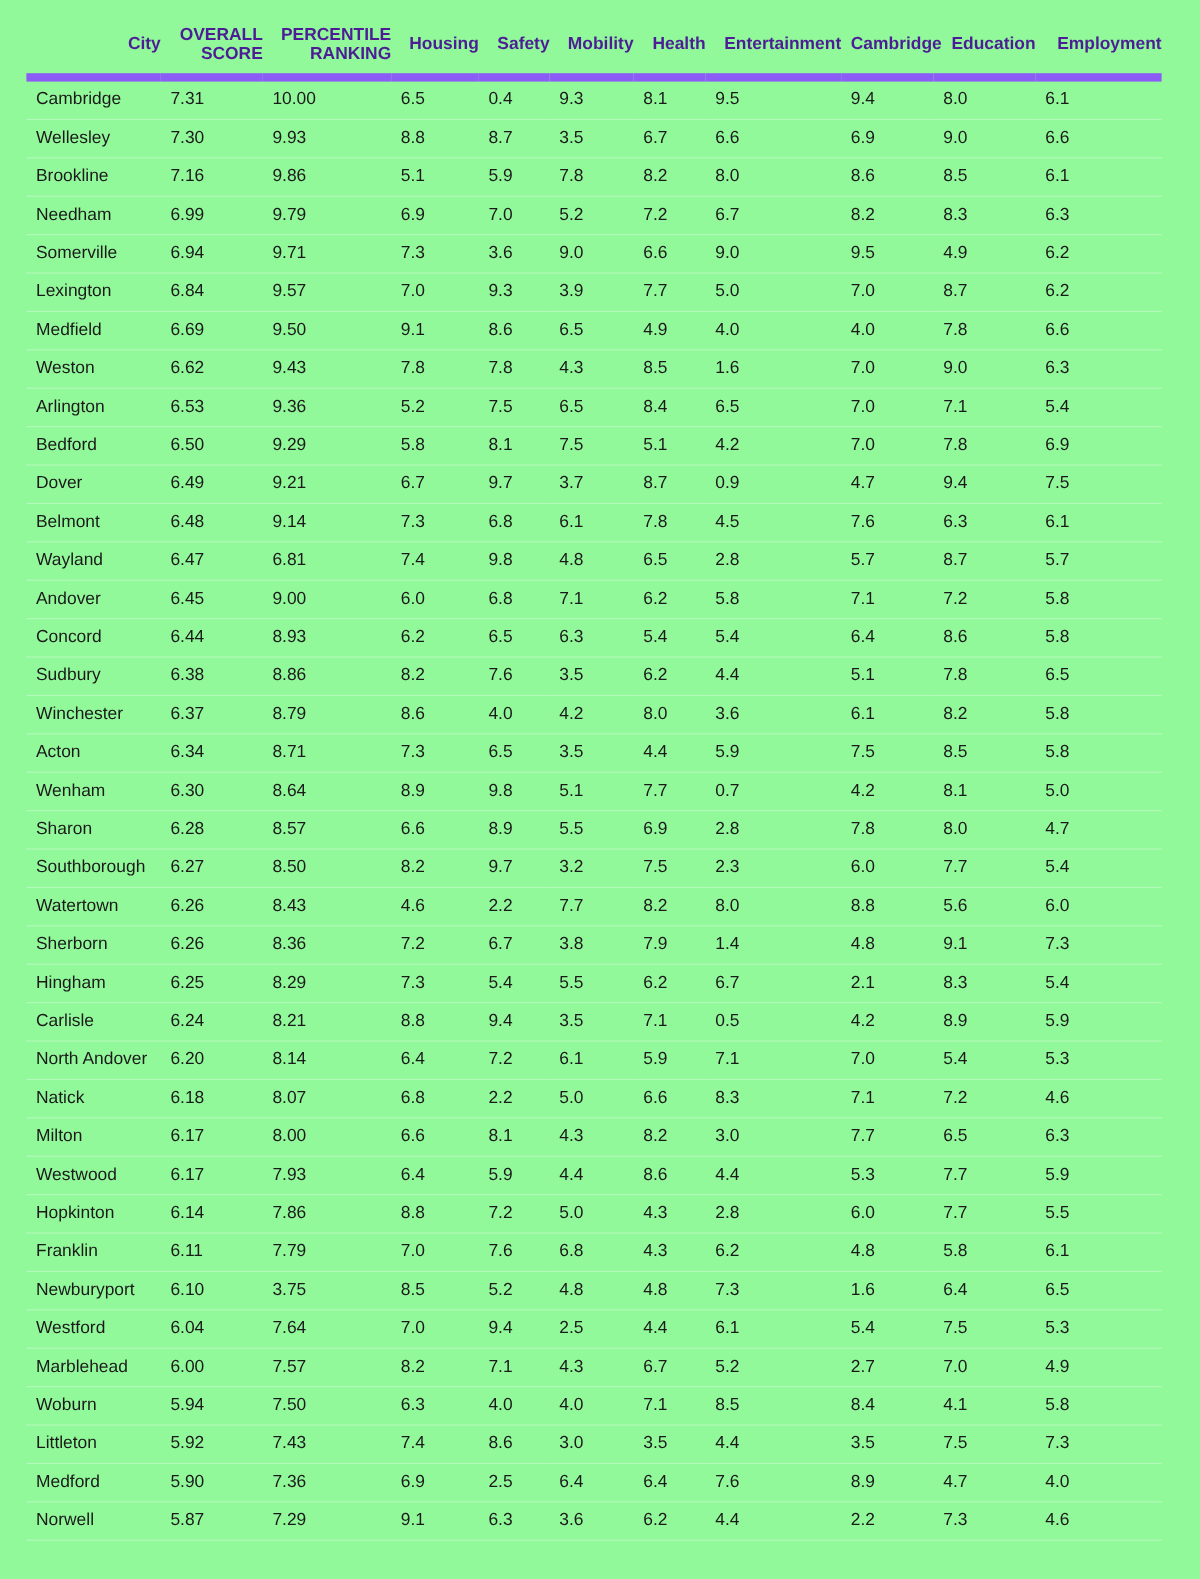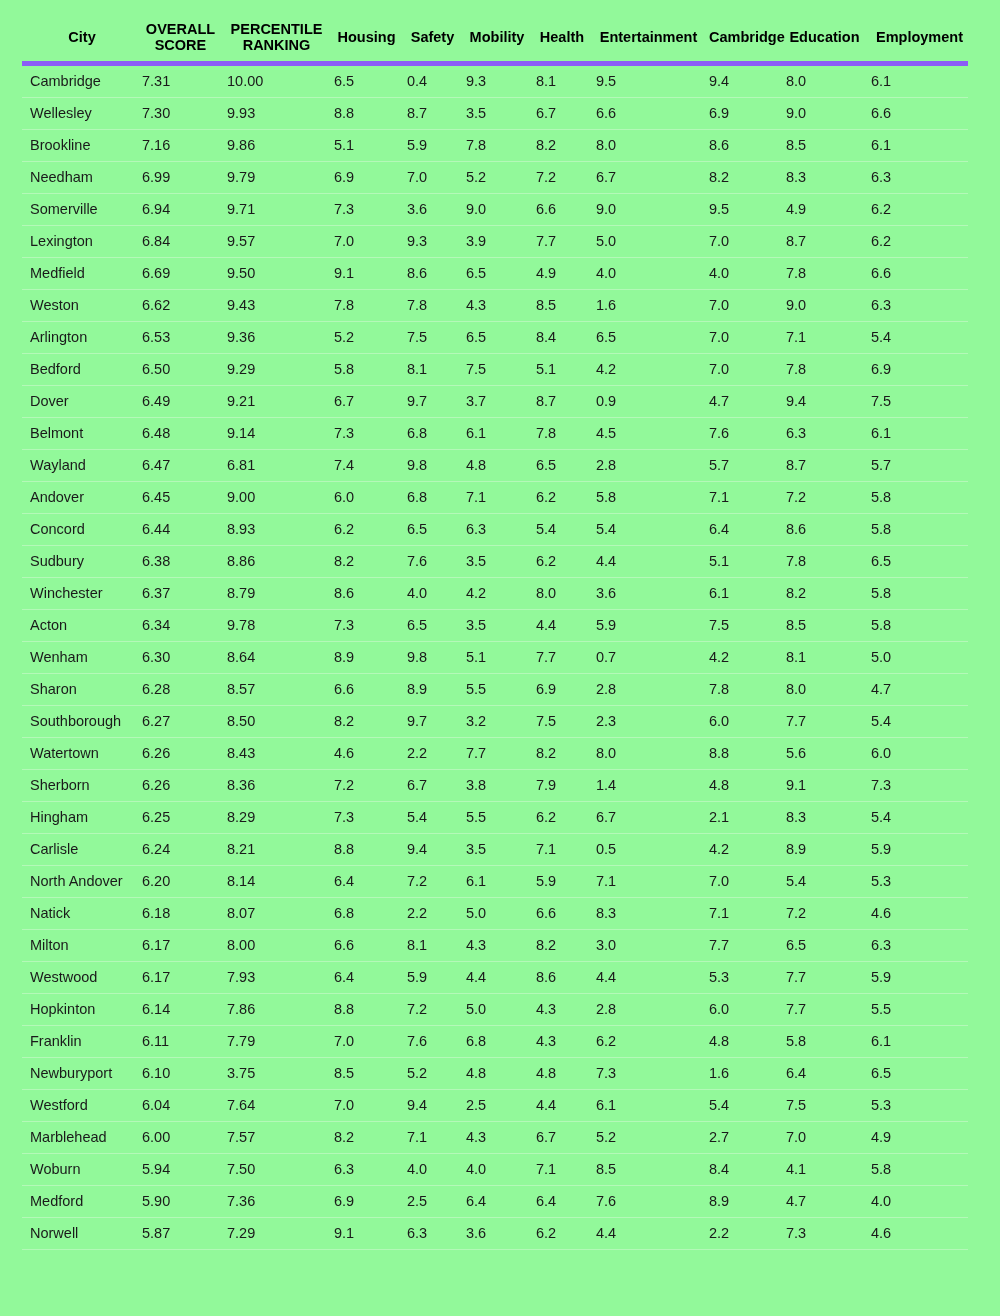--- a/index.html
+++ b/index.html
@@ -20,29 +20,29 @@
       left: 22px;
       top: 17px;
       width: 946px;
     }
     table {
       border-collapse: collapse;
       width: 946px;
       table-layout: fixed;
     }
     th {
-      text-align: center;
+      text-align: right;
       font-weight: bold;
       font-size: 14.5px;
       line-height: 16px;
       padding: 4px 0 8px 8px;
       vertical-align: middle;
       height: 28px;
-      border-bottom: 5px solid #8b5cf6;
-      color: #000000;
+      border-bottom: 7px solid #8b5cf6;
+      color: #4c1d95;
     }
     td {
       height: 31px;
       padding: 0 0 0 8px;
       border-bottom: 1px solid #b4f9b8;
       vertical-align: middle;
       white-space: nowrap;
       color: #1a1a1a;
     }
     tr.row td { line-height: 31px; }
@@ -298,21 +298,21 @@
           <td>4.2</td>
           <td>8.0</td>
           <td>3.6</td>
           <td>6.1</td>
           <td>8.2</td>
           <td>5.8</td>
         </tr>
         <tr class="row">
           <td>Acton</td>
           <td>6.34</td>
-          <td>9.78</td>
+          <td>8.71</td>
           <td>7.3</td>
           <td>6.5</td>
           <td>3.5</td>
           <td>4.4</td>
           <td>5.9</td>
           <td>7.5</td>
           <td>8.5</td>
           <td>5.8</td>
         </tr>
         <tr class="row">
@@ -528,20 +528,33 @@
           <td>5.94</td>
           <td>7.50</td>
           <td>6.3</td>
           <td>4.0</td>
           <td>4.0</td>
           <td>7.1</td>
           <td>8.5</td>
           <td>8.4</td>
           <td>4.1</td>
           <td>5.8</td>
+        </tr>
+        <tr class="row">
+          <td>Littleton</td>
+          <td>5.92</td>
+          <td>7.43</td>
+          <td>7.4</td>
+          <td>8.6</td>
+          <td>3.0</td>
+          <td>3.5</td>
+          <td>4.4</td>
+          <td>3.5</td>
+          <td>7.5</td>
+          <td>7.3</td>
         </tr>
         <tr class="row">
           <td>Medford</td>
           <td>5.90</td>
           <td>7.36</td>
           <td>6.9</td>
           <td>2.5</td>
           <td>6.4</td>
           <td>6.4</td>
           <td>7.6</td>

